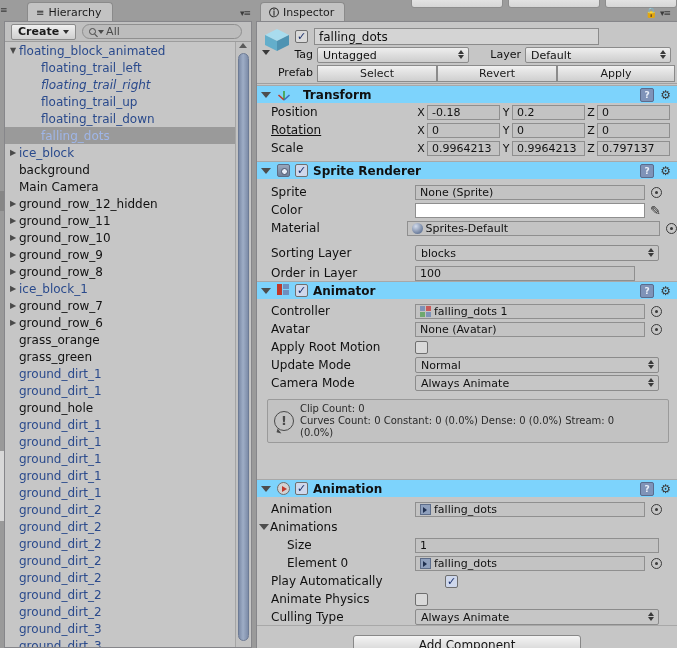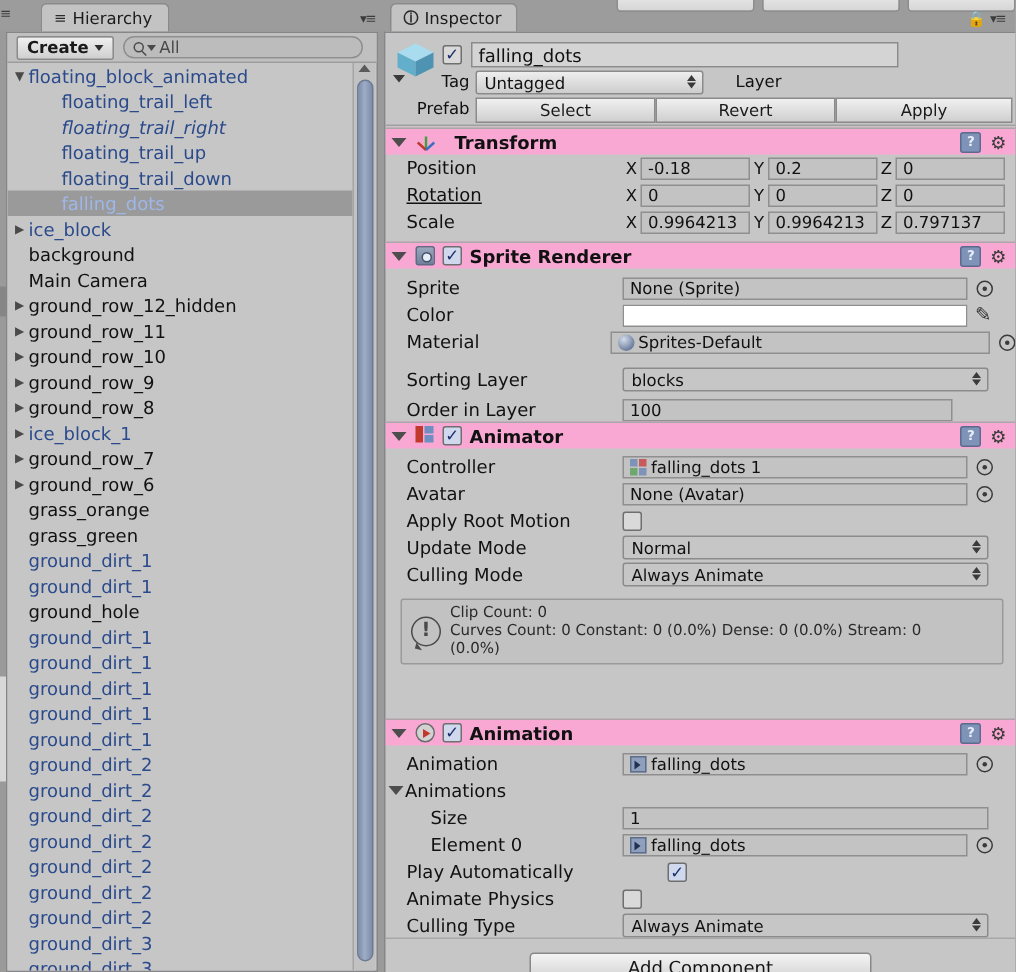--- a/index.html
+++ b/index.html
@@ -184,21 +184,21 @@
   .pbtn {
     height: 17px; background: linear-gradient(#f0f0f0,#cfcfcf);
     border: 1px solid #8b8b8b;
     display: flex; align-items: center; justify-content: center;
     font-size: 11px; color: #1a1a1a;
   }
 
   
   .comp-head {
     height: 18px; display: flex; align-items: center; gap: 5px;
-    padding-left: 4px; background: #f9a8d4;
+    padding-left: 4px; background: #7dd3fc;
     border-top: 1px solid #a8a8a8;
     font-weight: bold; font-size: 12px;
   }
   .fold {
     width: 0; height: 0; border-left: 5px solid transparent;
     border-right: 5px solid transparent; border-top: 6px solid #4d4d4d;
     flex: 0 0 10px; margin-right: 1px;
   }
   .comp-right {
     margin-left: auto; display: flex; align-items: center; gap: 6px;
@@ -537,20 +537,27 @@
       </div>
       <div class="drop" style="position:absolute;left:60px;top:25px;width:152px;">
         <span>Untagged</span>
         <span class="updn">
             <i class="u"></i>
             <i class="d"></i>
           </span>
       </div>
       <div class="row-line" style="left:216px;top:26px;width:48px;justify-content:flex-end;">
         <span>Layer</span>
+      </div>
+      <div class="drop" style="position:absolute;left:268px;top:25px;width:146px;">
+        <span>Default</span>
+        <span class="updn">
+            <i class="u"></i>
+            <i class="d"></i>
+          </span>
       </div>
 
       <div class="row-line" style="left:4px;top:44px;width:52px;justify-content:flex-end;">
         <span>Prefab</span>
       </div>
       <div class="pbtn" style="position:absolute;left:60px;top:43px;width:120px;">
         <span>Select</span>
       </div>
       <div class="pbtn" style="position:absolute;left:180px;top:43px;width:120px;">
         <span>Revert</span>
@@ -716,21 +723,21 @@
         <span class="drop dark" style="width:244px;">
           <span>Normal</span>
           <span class="updn">
               <i class="u"></i>
               <i class="d"></i>
             </span>
         </span>
       </div>
 
       <div class="field-row">
-        <span class="field-lbl" style="width:158px;">Culling Mode</span>
+        <span class="field-lbl" style="width:158px;">Camera Mode</span>
         <span class="drop dark" style="width:244px;">
           <span>Always Animate</span>
           <span class="updn">
               <i class="u"></i>
               <i class="d"></i>
             </span>
         </span>
       </div>
 
       <div class="helpbox" style="margin:7px 8px 0 10px;">

